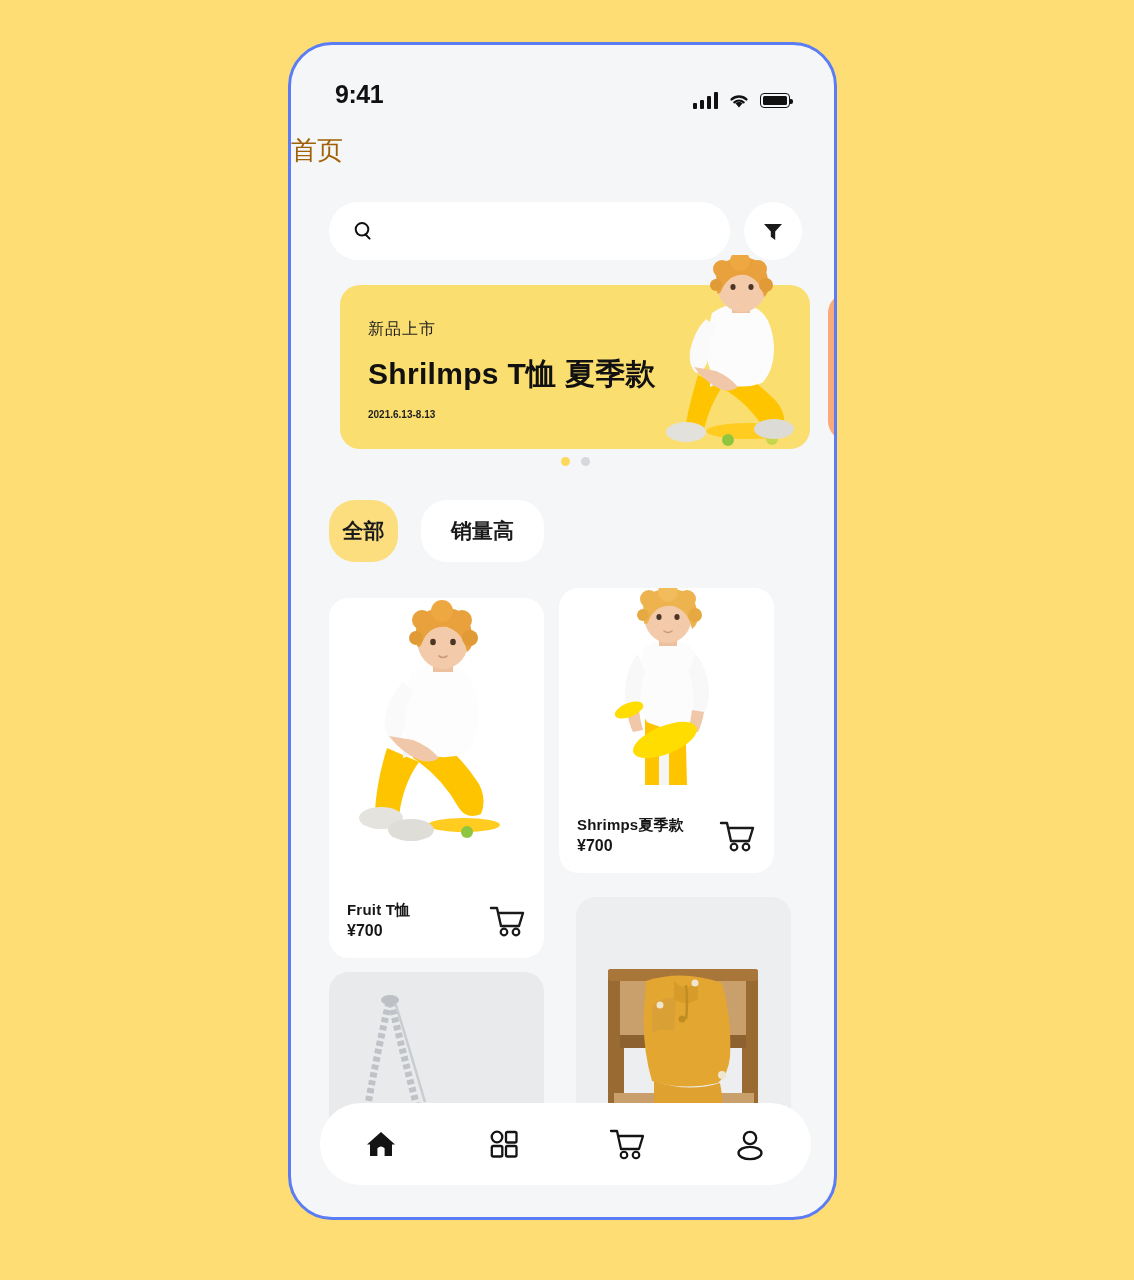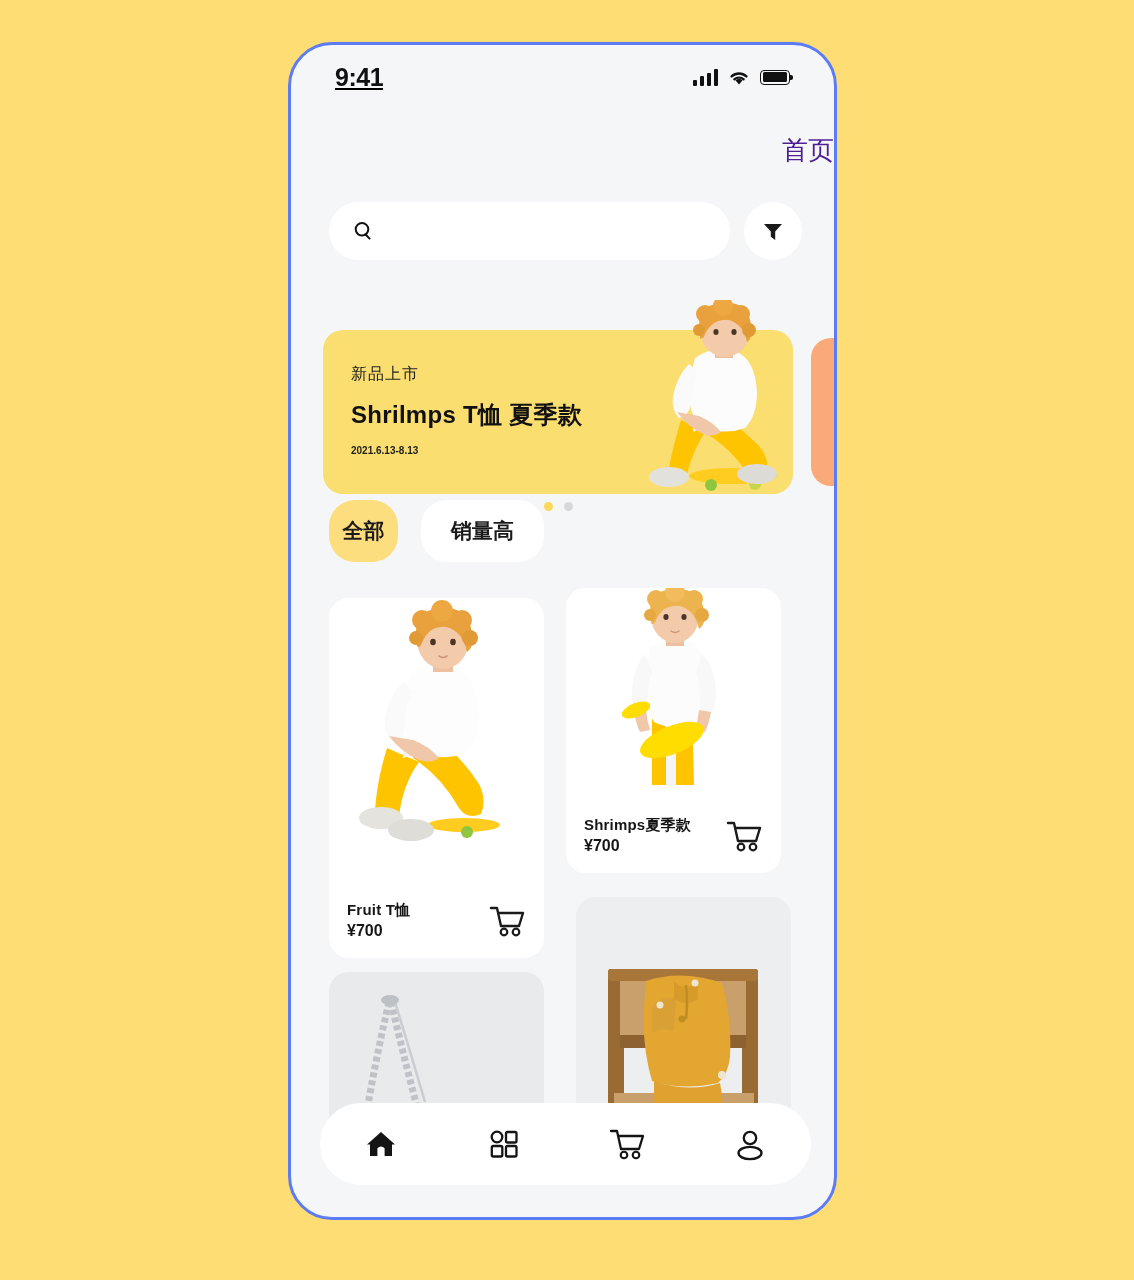--- a/index.html
+++ b/index.html
@@ -23,23 +23,22 @@
     background: #F5F6F8;
     border: 3px solid #5B7CF5;
     border-radius: 44px;
     overflow: hidden;
   }
 
   
   .statusbar {
     position: absolute; left: 0; top: 0;
     width: 100%; height: 64px;
-    display: flex; align-items: center; justify-content: space-between;
+    display: flex; align-items: flex-end; justify-content: space-between;
     padding: 0 44px 0 44px;
-    text-decoration: underline;
   }
   .status-time {
     font-size: 25px; font-weight: bold; color: #111;
     letter-spacing: -0.5px;
   }
   .status-icons { display: flex; align-items: center; gap: 10px; }
   .signal { display: flex; align-items: flex-end; gap: 2.5px; height: 17px; }
   .signal i { display: block; width: 4.5px; background: #111; border-radius: 1px; }
   .signal i:nth-child(1) { height: 6px; }
   .signal i:nth-child(2) { height: 9.5px; }
@@ -51,21 +50,21 @@
   }
   .battery::after {
     content: ""; position: absolute; right: -4px; top: 4.5px;
     width: 2.6px; height: 5px; background: #111; border-radius: 0 2px 2px 0;
   }
   .battery .fill { width: 100%; height: 100%; background: #111; border-radius: 1.5px; }
 
   
   .nav-title {
     position: absolute; left: 0; top: 88px; width: 100%;
-    text-align: right; font-size: 26px; color: #4c1d95; font-weight: 500;
+    text-align: left; font-size: 26px; color: #a16207; font-weight: 500;
   }
 
   
   .search-row {
     position: absolute; left: 38px; top: 157px;
     width: 473px; height: 58px;
     display: flex; align-items: center; gap: 14px;
   }
   .search-box {
     flex: 1; height: 58px; background: #fff; border-radius: 29px;
@@ -78,38 +77,38 @@
   }
   .search-input::placeholder { color: #B9BCC2; }
   .filter-btn {
     width: 58px; height: 58px; border-radius: 50%; background: #fff;
     display: flex; align-items: center; justify-content: center;
     border: none; cursor: pointer;
   }
 
   
   .banner-wrap {
-    position: absolute; left: 32px; top: 240px;
-    width: 505px; height: 172px; margin-top: 45px;
+    position: absolute; left: 49px; top: 240px;
+    width: 505px; height: 172px;
   }
   .banner {
     position: absolute; left: 0; top: 0;
     width: 470px; height: 164px;
     background: #FBDE70; border-radius: 20px;
     overflow: visible;
   }
   .banner-next {
     position: absolute; left: 488px; top: 8px;
     width: 90px; height: 148px;
     background: #F9A97A; border-radius: 20px;
   }
   .banner-txt { position: absolute; left: 28px; top: 34px; }
   .banner-kicker { font-size: 16px; color: #1E1E1E; font-weight: 500; letter-spacing: 1px; }
   .banner-title {
-    font-size: 24px; color: #111; font-weight: bold; margin-top: 14px;
+    font-size: 30px; color: #111; font-weight: bold; margin-top: 14px;
     letter-spacing: 0.3px; white-space: nowrap;
   }
   .banner-date { font-size: 10px; color: #1E1E1E; font-weight: bold; margin-top: 14px; }
 
   
   .rider-b {
     position: absolute; right: -8px; bottom: 0px;
     width: 172px; height: 194px;
   }
   .dots {
@@ -136,21 +135,21 @@
 
   
   .grid {
     position: absolute; left: 38px; top: 543px;
     width: 473px; height: 580px;
   }
   .card {
     position: absolute; background: #fff; border-radius: 20px; overflow: hidden;
   }
   .card.c1 { left: 0; top: 10px; width: 215px; height: 360px; }
-  .card.c2 { left: 237px; top: 0; width: 215px; height: 285px; }
+  .card.c2 { left: 230px; top: 0; width: 215px; height: 285px; }
   .card.c3 { left: 0; top: 384px; width: 215px; height: 196px; }
   .card.c4 { left: 247px; top: 309px; width: 215px; height: 271px; }
 
   .card-media { position: relative; width: 100%; overflow: hidden; }
   .c1 .card-media { height: 272px; background: #fff; }
   .c2 .card-media { height: 197px; background: #fff; }
   .c3 .card-media { height: 196px; background: #E9EAEC; }
   .c4 .card-media { height: 271px; background: #EDEEF0; }
 
   .card-info {

